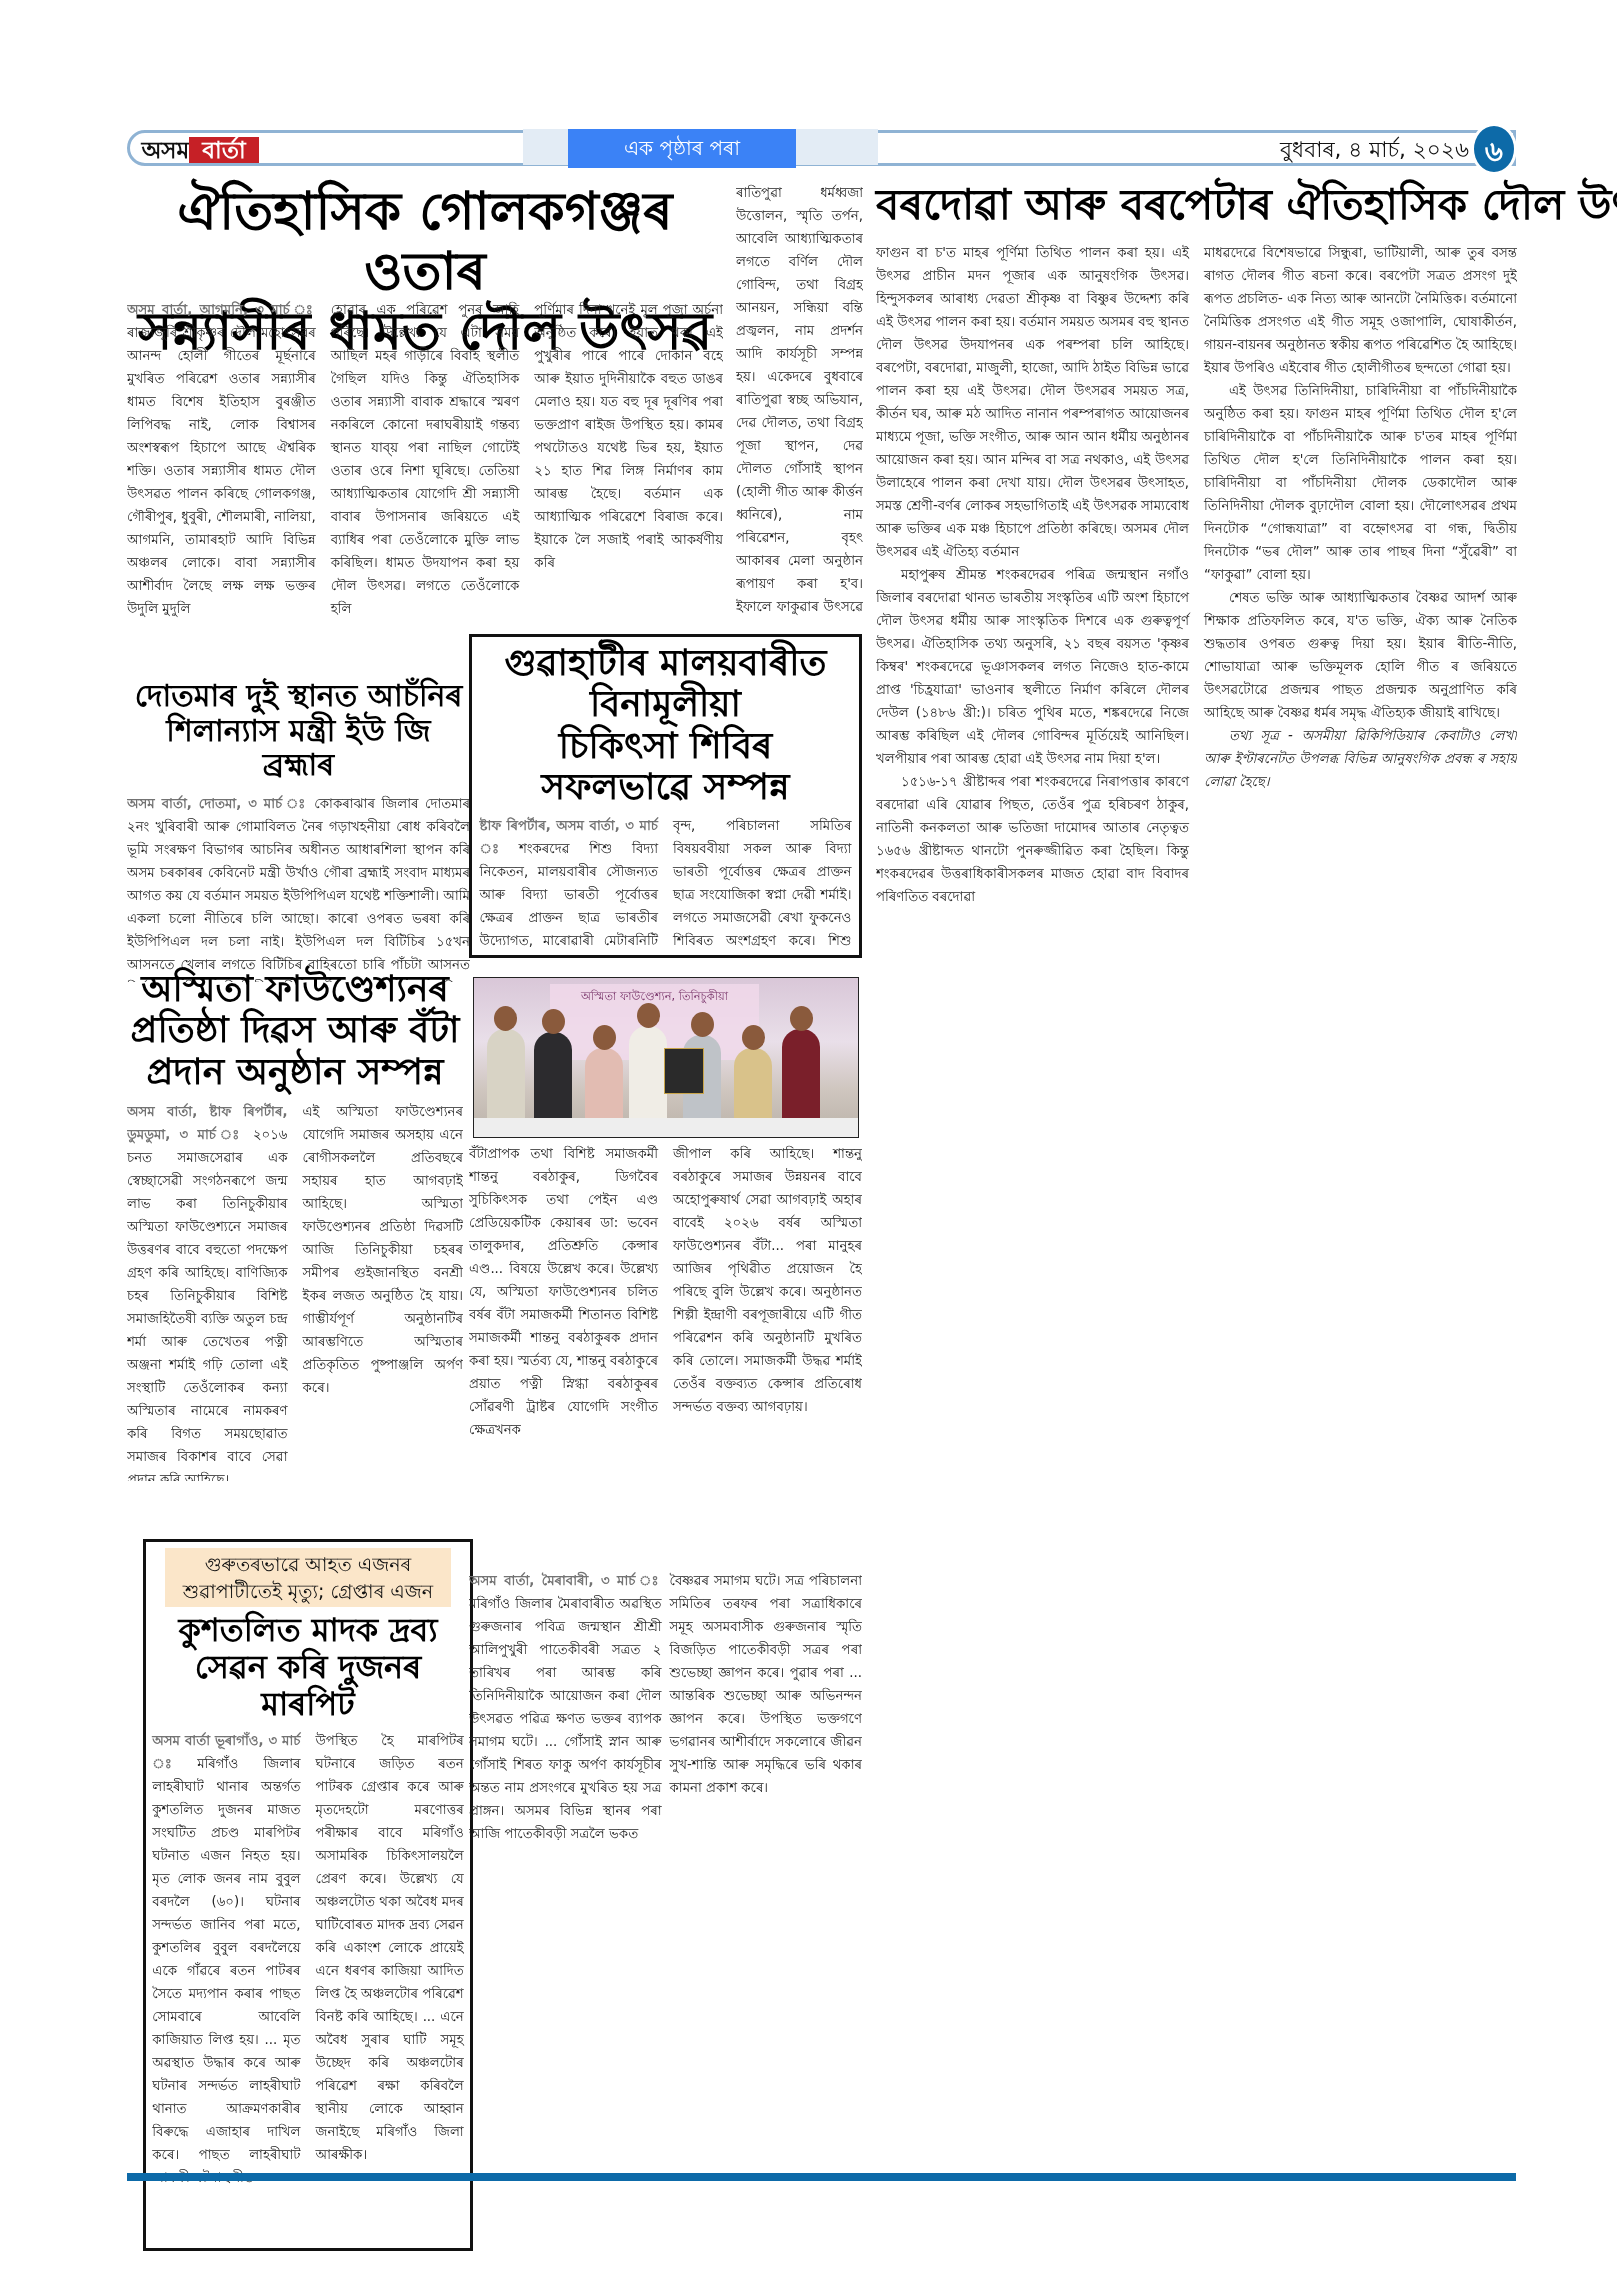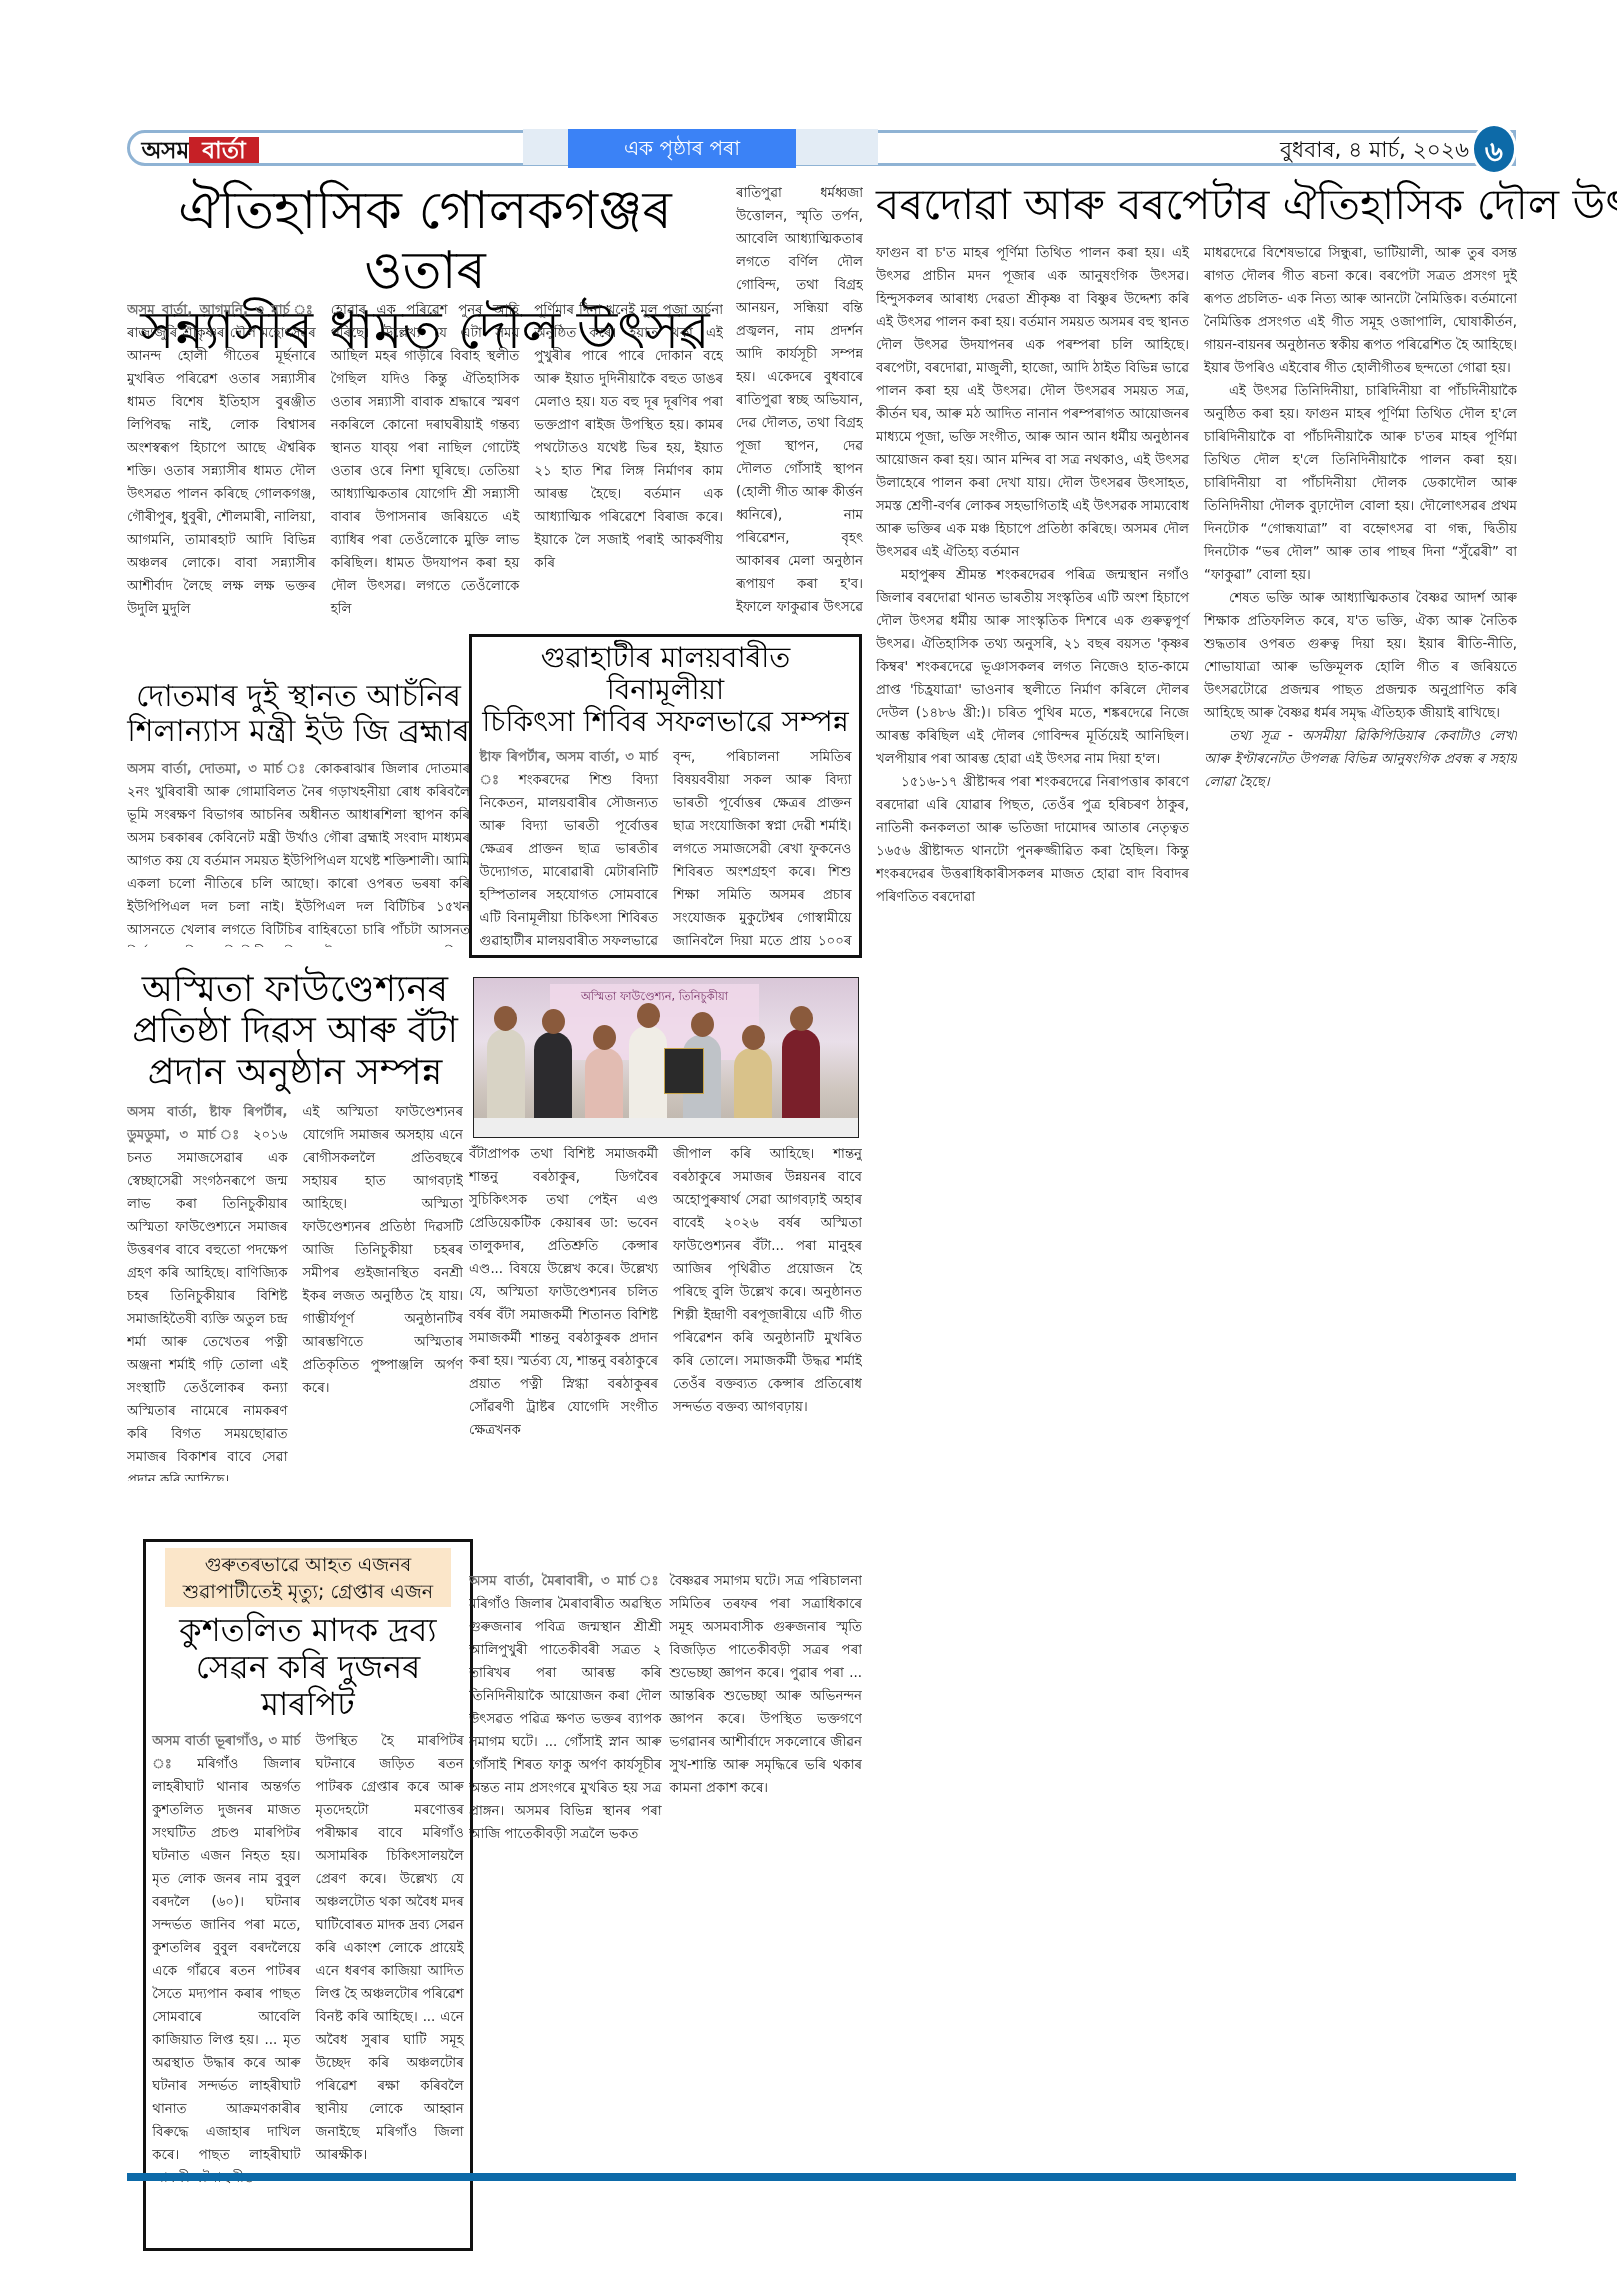--- a/index.html
+++ b/index.html
@@ -9,21 +9,21 @@
   .logo{position:absolute;left:11.4px;top:2.5px;font-size:23px;font-weight:bold;line-height:28px;}
   .logo .l1{color:#111;}
   .logo .l2{color:#fff;background:#c62026;padding:0 13px;}
   .section-band{position:absolute;left:393px;top:-3.8px;width:355px;height:36px;background:#e3ecf5;}
   .section-tab{position:absolute;left:438px;top:-3.8px;width:228px;height:39px;background:#3b82f6;color:#fff;font-size:20px;text-align:center;line-height:39px;}
   .date{position:absolute;right:44px;top:2.5px;font-size:21.6px;line-height:28px;color:#111;}
   .pagenum{position:absolute;right:-3.8px;top:-10px;width:46px;height:52px;border-radius:50%;background:#0d6aa8;color:#fff;font-size:28px;font-weight:bold;text-align:center;line-height:52px;border:3.2px solid #fff;box-sizing:border-box;}
   .bottom-rule{position:absolute;left:127px;top:2173px;width:1389px;height:7.6px;background:#0d6aa8;}
   
   .article{position:absolute;box-sizing:border-box;}
-  .headline{font-family:"DejaVu Serif",serif;font-weight:normal;text-align:center;color:#000;line-height:1.15;}
+  .headline{font-family:"DejaVu Serif",serif;font-weight:bold;text-align:center;color:#000;line-height:1.15;}
   .cols{display:flex;gap:15px;}
   .col{flex:1;font-size:13.3px;line-height:23px;text-align:justify;color:#222;}
   .col p{margin:0;}
   .dateline{font-weight:bold;color:#737373;}
   .box{border:3.2px solid #111;}
   .kicker{background:#fbe6c9;text-align:center;font-size:19px;line-height:27px;margin:6.3px 12.7px 5px;padding:2.5px 0;}
   .photo{position:absolute;left:473px;top:977px;width:384px;height:159px;background:linear-gradient(180deg,#d9c7d8 0%,#e9dfe9 40%,#cfc6bf 70%,#b9b1a7 100%);border:1.9px solid #222;overflow:hidden;}
   .banner{position:absolute;left:76px;top:6.3px;width:209px;height:76px;background:#f0d9ea;opacity:.9;}
   .person{position:absolute;bottom:0;width:38px;border-radius:18px 18px 0 0;}
   .person .head{position:absolute;top:-23px;left:7.6px;width:23px;height:25px;border-radius:50%;background:#8a5a3c;}
@@ -73,21 +73,21 @@
   <div class="headline" style="font-size:30px;">
     <div>দোতমাৰ দুই স্থানত আচঁনিৰ</div>
     <div>শিলান্যাস মন্ত্ৰী ইউ জি ব্ৰহ্মাৰ</div>
   </div>
   <div class="col" style="margin-top:9px;height:190px;overflow:hidden;">
       <p><span class="dateline">অসম বাৰ্তা, দোতমা, ৩ মাৰ্চ ঃ</span> <span>কোকৰাঝাৰ জিলাৰ দোতমাৰ ২নং খুৰিবাৰী আৰু গোমাবিলত নৈৰ গড়াখহনীয়া ৰোধ কৰিবলৈ ভূমি সংৰক্ষণ বিভাগৰ আচনিৰ অধীনত আধাৰশিলা স্থাপন কৰি অসম চৰকাৰৰ কেবিনেট মন্ত্ৰী উৰ্খাও গৌৰা ব্ৰহ্মাই সংবাদ মাধ্যমৰ আগত কয় যে বৰ্তমান সময়ত ইউপিপিএল যথেষ্ট শক্তিশালী। আমি একলা চলো নীতিৰে চলি আছো। কাৰো ওপৰত ভৰষা কৰি ইউপিপিএল দল চলা নাই। ইউপিএল দল বিটিচিৰ ১৫খন আসনতে খেলাৰ লগতে বিটিচিৰ বাহিৰতো চাৰি পাঁচটা আসনত নিৰ্বাচন খেলিব। যদি দিল্লীয়ে কিবা এটা আলোচনা কৰে তেতিয়া আসন বুজাপৰাৰ কথা আহিব পাৰে। বিজেপিৰ লগত যিহেতু মিত্ৰতা আছে যদি বিজেপিয়ে মিত্ৰতা ৰাখে তেতিয়াহ'লে থাকিব বুলি মন্তব্য মন্ত্ৰী উৰ্খাও গৌৰা ব্ৰহ্মাৰ।</span></p>
     </div>
 </div>
 
 <div class="article box" style="left:469px;top:634px;width:393px;height:324px;padding:5px 7.6px;overflow:hidden;">
-  <div class="headline" style="font-size:28px;">
+  <div class="headline" style="font-size:36px;">
     <div>গুৱাহাটীৰ মালয়বাৰীত বিনামূলীয়া</div>
     <div>চিকিৎসা শিবিৰ সফলভাৱে সম্পন্ন</div>
   </div>
   <div class="cols" style="margin-top:6.3px;">
     <div class="col">
         <p><span class="dateline">ষ্টাফ ৰিপৰ্টাৰ, অসম বাৰ্তা, ৩ মাৰ্চ ঃ</span> <span>শংকৰদেৱ শিশু বিদ্যা নিকেতন, মালয়বাৰীৰ সৌজন্যত আৰু বিদ্যা ভাৰতী পূৰ্বোত্তৰ ক্ষেত্ৰৰ প্ৰাক্তন ছাত্ৰ ভাৰতীৰ উদ্যোগত, মাৰোৱাৰী মেটাৰনিটি হস্পিতালৰ সহযোগত সোমবাৰে এটি বিনামূলীয়া চিকিৎসা শিবিৰত গুৱাহাটীৰ মালয়বাৰীত সফলভাৱে আয়োজন কৰা হয়। ২ মাৰ্চ তাৰিখে অনুষ্ঠিত এই শিবিৰত উপস্থিত থাকে আচাৰ্য্যা গীতাঞ্জলী দেৱী, নিকেতনৰ আচাৰ্য-আচাৰ্যাগণ, অভিভাৱক-</span></p>
       </div>
     <div class="col">
         <p>বৃন্দ, পৰিচালনা সমিতিৰ বিষয়ববীয়া সকল আৰু বিদ্যা ভাৰতী পূৰ্বোত্তৰ ক্ষেত্ৰৰ প্ৰাক্তন ছাত্ৰ সংযোজিকা স্বপ্না দেৱী শৰ্মাই। লগতে সমাজসেৱী ৰেখা ফুকনেও শিবিৰত অংশগ্ৰহণ কৰে। শিশু শিক্ষা সমিতি অসমৰ প্ৰচাৰ সংযোজক মুকুটেশ্বৰ গোস্বামীয়ে জানিবলৈ দিয়া মতে প্ৰায় ১০০ৰ অধিক লোকৰ উপস্থিতিত অনুষ্ঠিত এই চিকিৎসা শিবিৰৰ জৰিয়তে বহু লোক উপকৃত হয়। দিনৰ ২ বজাত শিবিৰৰ সফল সামৰণি পৰে।</p>
       </div>

